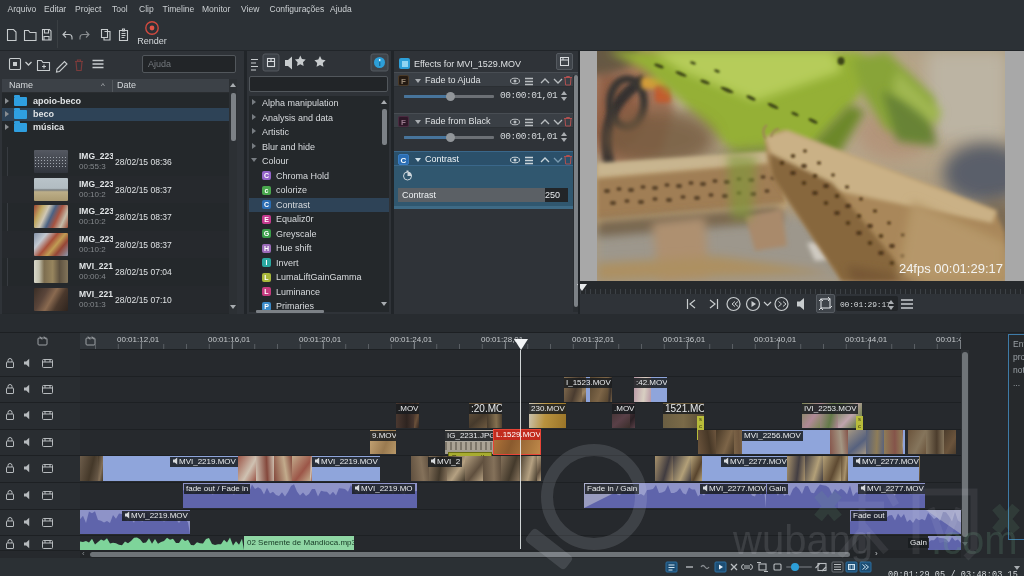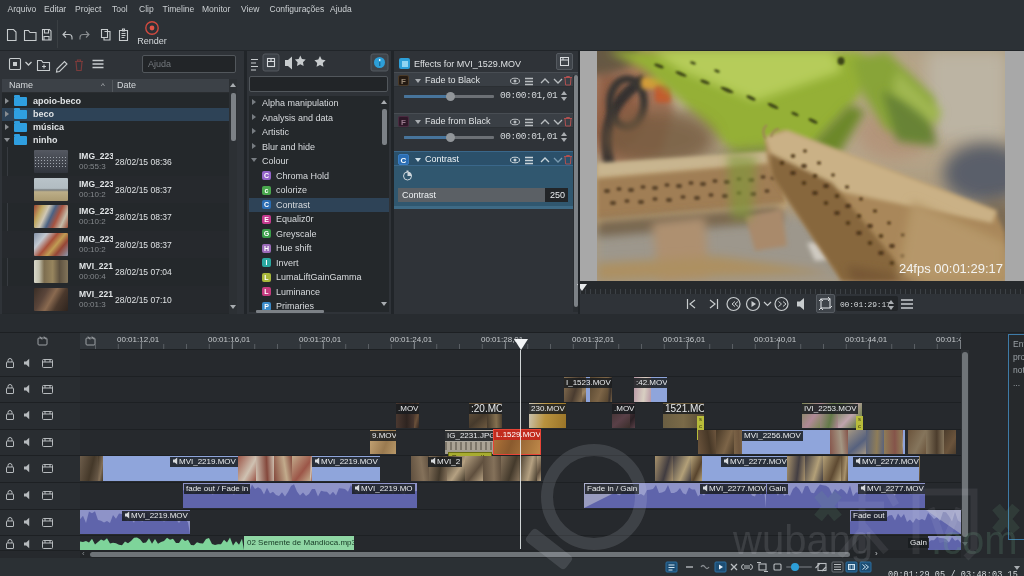--- a/index.html
+++ b/index.html
@@ -119,25 +119,20 @@
     <div class="abs" style="left:0;top:15px;width:227px;height:13px;background:#2e4357;">
       <div class="rtri" style="left:3px;top:3px;"></div>
       <div class="fold"></div>
           <span class="ftxt">beco</span>
     </div>
     <div class="abs" style="left:0;top:28px;width:227px;height:13px;">
       <div class="rtri" style="left:3px;top:3px;"></div>
       <div class="fold"></div>
           <span class="ftxt">música</span>
     </div>
-    <div class="abs" style="left:0;top:41px;width:227px;height:13px;">
-      <div class="dtri" style="left:2px;top:4px;border-top-color:#8a8e92;"></div>
-      <div class="fold"></div>
-          <span class="ftxt">ninho</span>
-    </div>
 
     <div class="binrow" style="top:55px;">
       <div class="thumb" style="background:linear-gradient(180deg,#555962 0%,#464a52 40%,#31353d 100%);"></div>
       <div class="thdots"></div>
       <span class="iname">IMG_223</span>
           <span class="idur">00:55:3</span>
           <span class="idate">28/02/15 08:36</span>
     </div>
     <div class="binrow" style="top:82.5px;background:#26292d;">
       <div class="thumb" style="background:linear-gradient(180deg,#b9c3c9 0%,#b2bcc2 45%,#787d80 52%,#bcae88 60%,#ab9b72 100%);"></div>
@@ -231,21 +226,21 @@
   <div class="abs" style="left:162px;top:2px;width:17px;height:17px;background:#3f444a;border:1px solid #555a60;border-radius:2px;">
     <svg width="15" height="15" viewBox="0 0 15 15">
           <rect x="3.5" y="3.5" width="8" height="8" fill="none" stroke="#d8dbde"></rect>
           <path d="M3.5 6 h8 M6 3.5 v2.5" stroke="#d8dbde" fill="none"></path>
         </svg>
   </div>
 
   <div class="fxhead" style="top:21px;">
     <div class="fxico" style="background:#241a12;border:1px solid #4a3a28;color:#9a8a76;">F</div>
     <div class="dtri" style="left:21px;top:6px;"></div>
-        <span class="fxname">Fade to Black</span>
+        <span class="fxname">Fade to Ajuda</span>
     <svg class="hicons" width="60" height="14" viewBox="0 0 60 14">
       <g fill="#b9bdc0">
             <ellipse cx="5" cy="7" rx="4.5" ry="2.8" fill="none" stroke="#b9bdc0"></ellipse>
             <circle cx="5" cy="7" r="1.5"></circle>
           </g>
       <g stroke="#b9bdc0" stroke-width="1.3">
             <path d="M15 4.5 h8 M15 7.5 h8 M15 10.5 h8"></path>
           </g>
       <path d="M31 9 l4 -4 l4 4" stroke="#b9bdc0" fill="none" stroke-width="1.3"></path>
       <path d="M44 5 l4 4 l4 -4" stroke="#b9bdc0" fill="none" stroke-width="1.3"></path>
@@ -318,21 +313,21 @@
           </svg>
     </div>
     <svg class="abs" style="left:8px;top:19px;" width="11" height="11" viewBox="0 0 11 11">
       <circle cx="5.5" cy="6" r="4" fill="none" stroke="#cfd8de" stroke-width="1"></circle>
       <path d="M5.5 6 V2 A4 4 0 0 1 9.5 6 z" fill="#cfd8de"></path>
           <rect x="4.5" y="0.5" width="2" height="1.5" fill="#cfd8de"></rect>
     </svg>
     <div class="abs" style="left:4px;top:37px;width:147px;height:14px;background:#5b6065;">
       <span style="position:absolute;left:4px;top:1.5px;color:#eef1f3;font-size:9px;">Contrast</span>
     </div>
-    <div class="abs" style="left:151px;top:37px;width:23px;height:14px;background:#222528;color:#e8ebee;font-size:9px;text-align:right;padding:1.5px 3px 0 0;">250</div>
+    <div class="abs" style="left:151px;top:37px;width:23px;height:14px;background:#222528;color:#e8ebee;font-size:9px;padding:1.5px 3px 0 0;">250</div>
     <div class="abs" style="left:0;top:55px;width:184px;height:2.5px;background:#3e6a85;"></div>
   </div>
 
   <div class="abs" style="left:179px;top:24px;width:5px;height:237px;background:#292d31;">
     <div style="position:absolute;left:0.5px;top:0px;width:4px;height:232px;background:#7c8186;border-radius:2px;"></div>
   </div>
 </div>
 
 <div class="abs" id="monitor" style="left:580px;top:51px;width:444px;height:263px;background:#2f3338;">
   <div class="abs" style="left:0;top:0;width:17px;height:230px;background:#a8a8a8;"></div>

